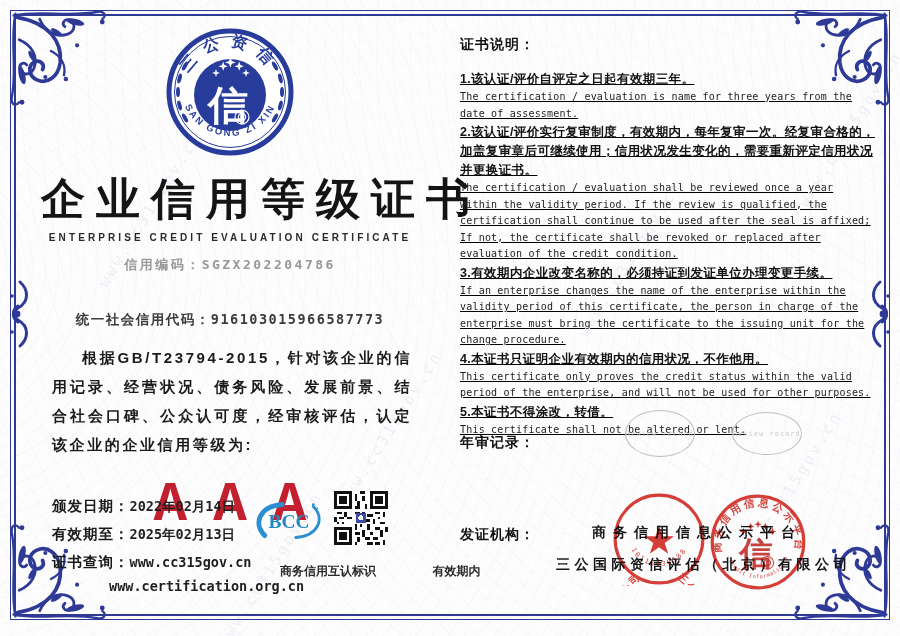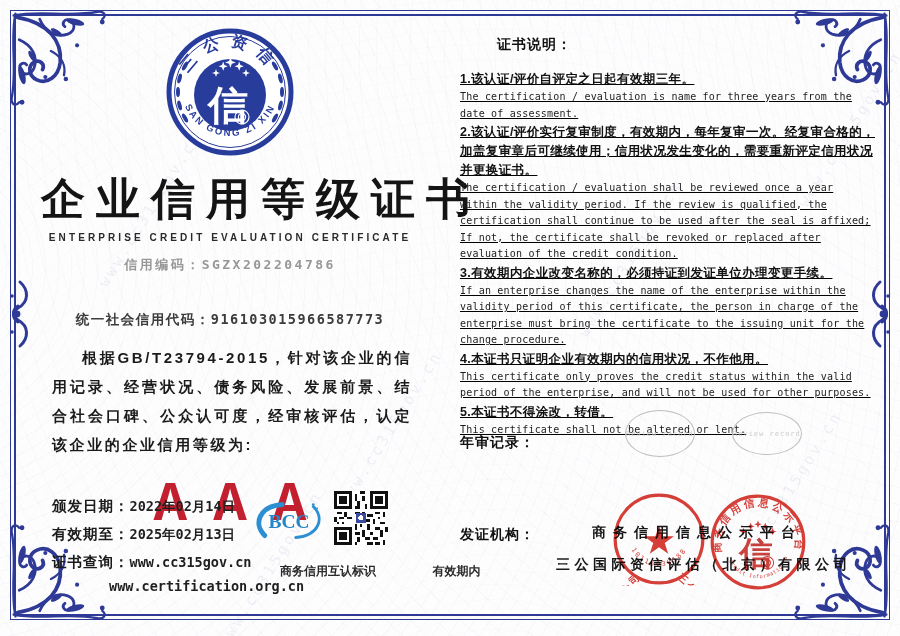--- a/index.html
+++ b/index.html
@@ -36,21 +36,21 @@
   .info-label{font-size:14.5px;font-weight:bold;color:#1a1a1a;letter-spacing:1px;}
   .info-value{font-size:13.5px;font-weight:bold;color:#1f1f1f;font-family:"DejaVu Sans Mono",monospace;}
   .info-row.sub{height:20px;line-height:20px;padding-left:57px;}
   .bcc-wrap{position:absolute;left:255px;top:496px;width:68px;height:50px;}
   .qr-wrap{position:absolute;left:334px;top:491px;width:54px;height:54px;}
   .captions{position:absolute;left:250px;top:561px;white-space:nowrap;}
   .captions span{font-size:12px;font-weight:bold;color:#2a2a2a;padding-left:30px;}
   .captions .cap2{margin-left:22px;}
 
   .right-col{position:absolute;left:460px;top:36px;width:416px;}
-  .instr-heading{font-size:14px;font-weight:bold;color:#111;letter-spacing:1px;margin-left:37px;}
+  .instr-heading{font-size:14px;font-weight:bold;color:#111;letter-spacing:1px;}
   .instr-list{margin-top:16px;text-decoration:underline;}
   .instr-zh{font-size:12.5px;font-weight:bold;color:#121212;line-height:19px;letter-spacing:0.4px;}
   .instr-en{font-size:10px;color:#1c1c1c;line-height:16.5px;font-family:"DejaVu Sans Mono",monospace;letter-spacing:0.2px;margin-bottom:1px;}
 
   .annual-row{position:absolute;left:460px;top:424px;width:416px;height:54px;}
   .annual-label{font-size:14px;font-weight:bold;color:#111;letter-spacing:1px;position:absolute;left:0;top:10px;}
   .review-ellipse{position:absolute;border:1px solid #bfbfbf;border-radius:50%;display:flex;align-items:center;justify-content:flex-start;}
   .review-ellipse.e1{left:165px;top:-14px;width:68px;height:45px;}
   .review-ellipse.e2{left:272px;top:-12px;width:68px;height:41px;}
   .review-ellipse span{font-size:7px;color:#cccccc;font-family:"DejaVu Sans Mono",monospace;letter-spacing:1px;}

